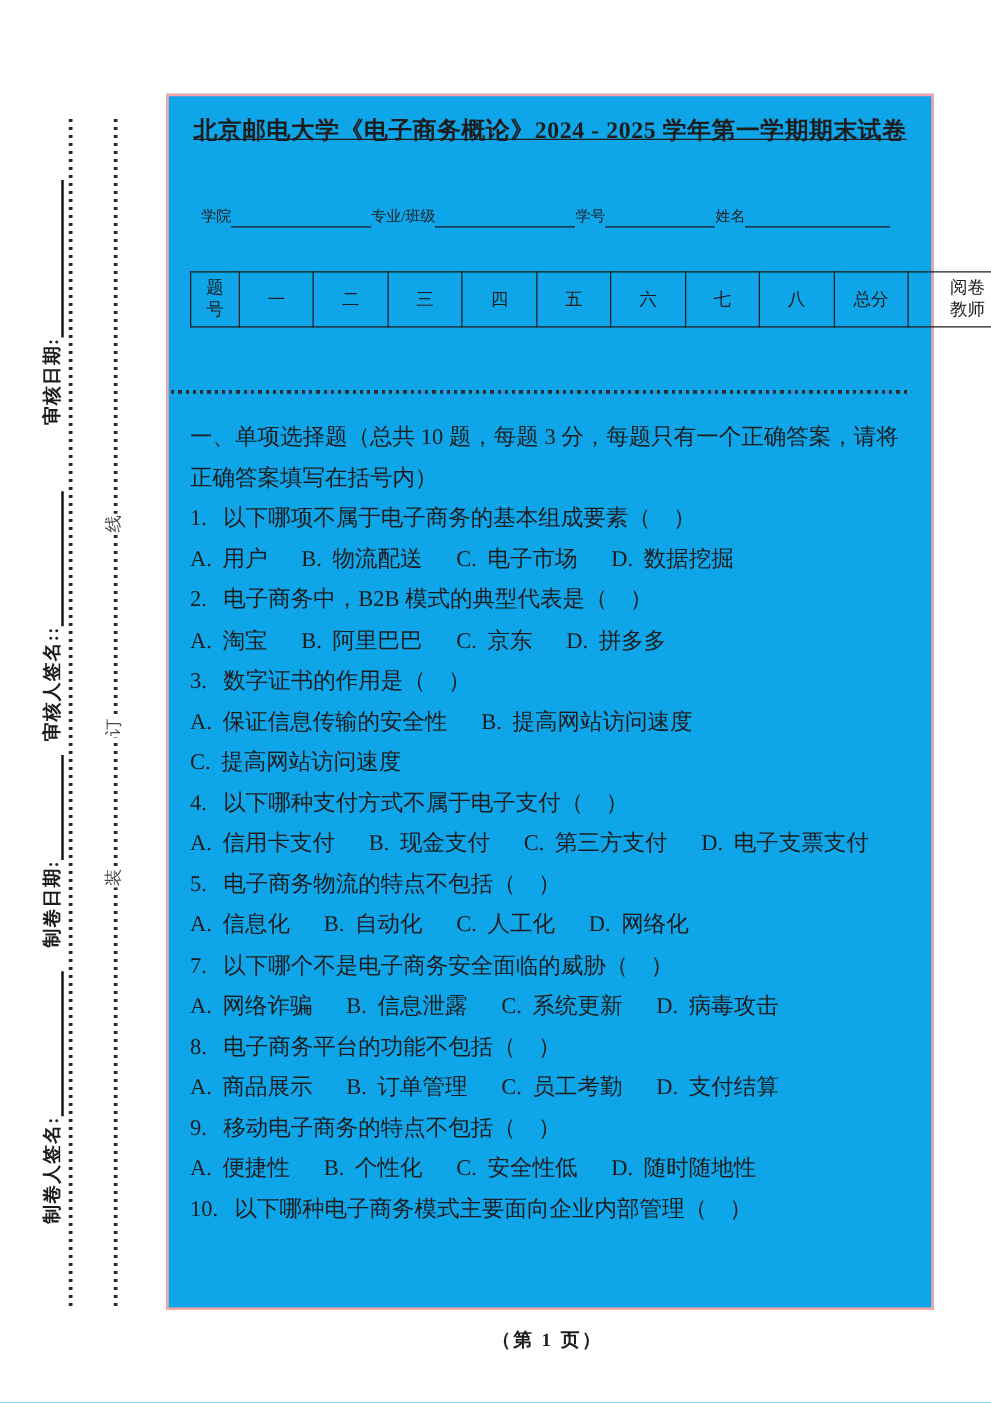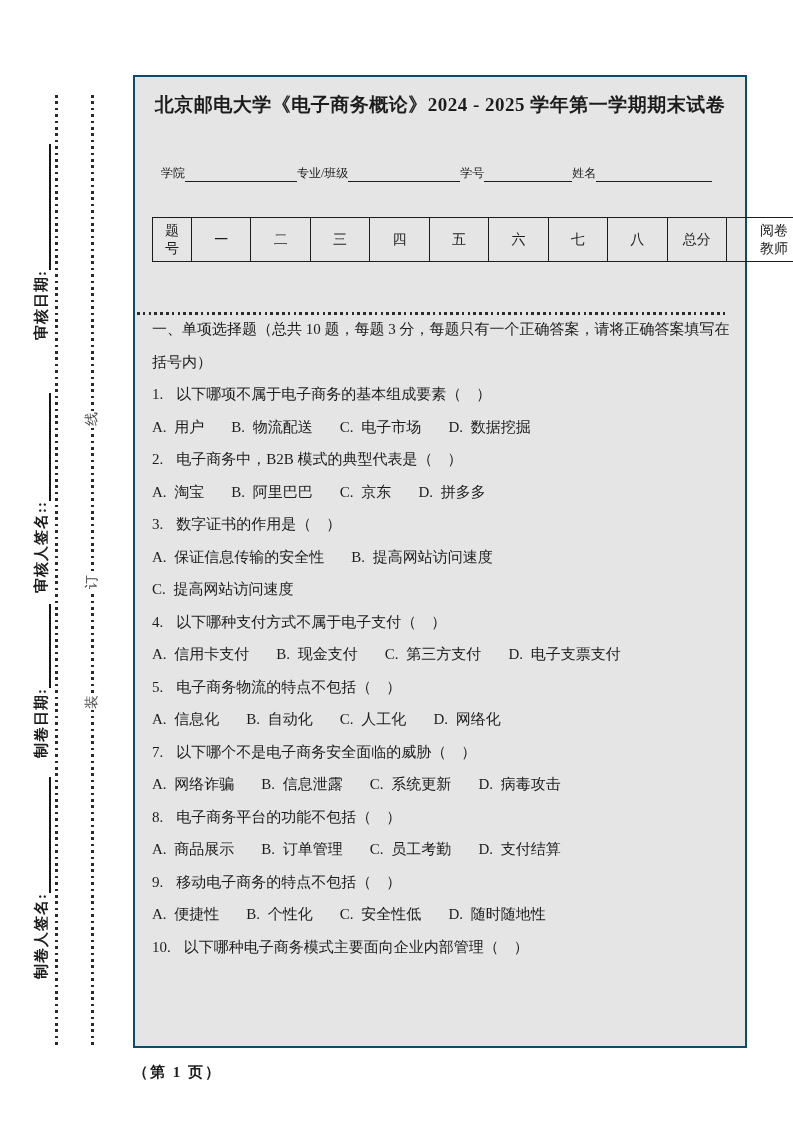--- a/index.html
+++ b/index.html
@@ -31,21 +31,21 @@
   .vdot.l2{left:91px;}
   .bc{
     position:absolute;left:92px;transform:translate(-50%,-50%) rotate(-90deg);
     font-size:14px;color:#4a4a4a;background:#fff;padding:3px 1px;line-height:1;
   }
   .bc0{top:419px;} .bc1{top:582px;} .bc2{top:702px;}
 
   
   .sheet{
     position:absolute;left:133px;top:75px;width:610px;height:969px;
-    border:2px solid #0c4a6e;background:#e5e5e5;
+    border:2px solid #fca5a5;background:#0ea5e9;text-decoration:underline;
   }
   .sheet-title{
     margin:6px auto 0 auto;width:572px;
     font-size:19px;font-weight:bold;text-align:center;line-height:44px;
     letter-spacing:.5px;
   }
   .info-row{
     position:absolute;top:88px;left:26px;right:8px;
     display:flex;align-items:flex-end;font-size:12px;
   }
@@ -64,31 +64,31 @@
   table.score tr.r1{height:44px;} table.score tr.r2{height:38px;}
   .vstack{display:inline-block;word-break:break-all;line-height:18px;}
   .vs1{width:1.15em;} .vs2{width:2.25em;}
 
   .hdot{
     position:absolute;top:235px;left:2px;width:592px;height:3px;
     background-image:repeating-linear-gradient(to right,#2b2b2b 0 2.6px,transparent 2.6px 5.8px);
   }
 
   .content{
-    position:absolute;top:236px;left:17px;width:578px;
-    font-size:15px;line-height:32.5px;
+    position:absolute;top:256px;left:17px;width:578px;
+    font-size:18px;line-height:32.5px;
   }
   .sec-heading{word-break:break-all;}
   .q-stem .q-num{display:inline-block;margin-right:13px;}
   .q-opts{display:flex;gap:27px;flex-wrap:wrap;}
   .q-opt{white-space:nowrap;word-spacing:4px;}
 
   .page-footer{
     position:absolute;left:133px;top:1063px;width:610px;
-    font-size:15px;font-weight:bold;letter-spacing:2px;
+    text-align:center;font-size:15px;font-weight:bold;letter-spacing:2px;
   }
 </style>
 </head>
 <body>
 
 <div class="vdot l1"></div>
 <div class="vdot l2"></div>
 <div id="binding-chars">
     <span class="bc bc0">线</span>
     <span class="bc bc1">订</span>

